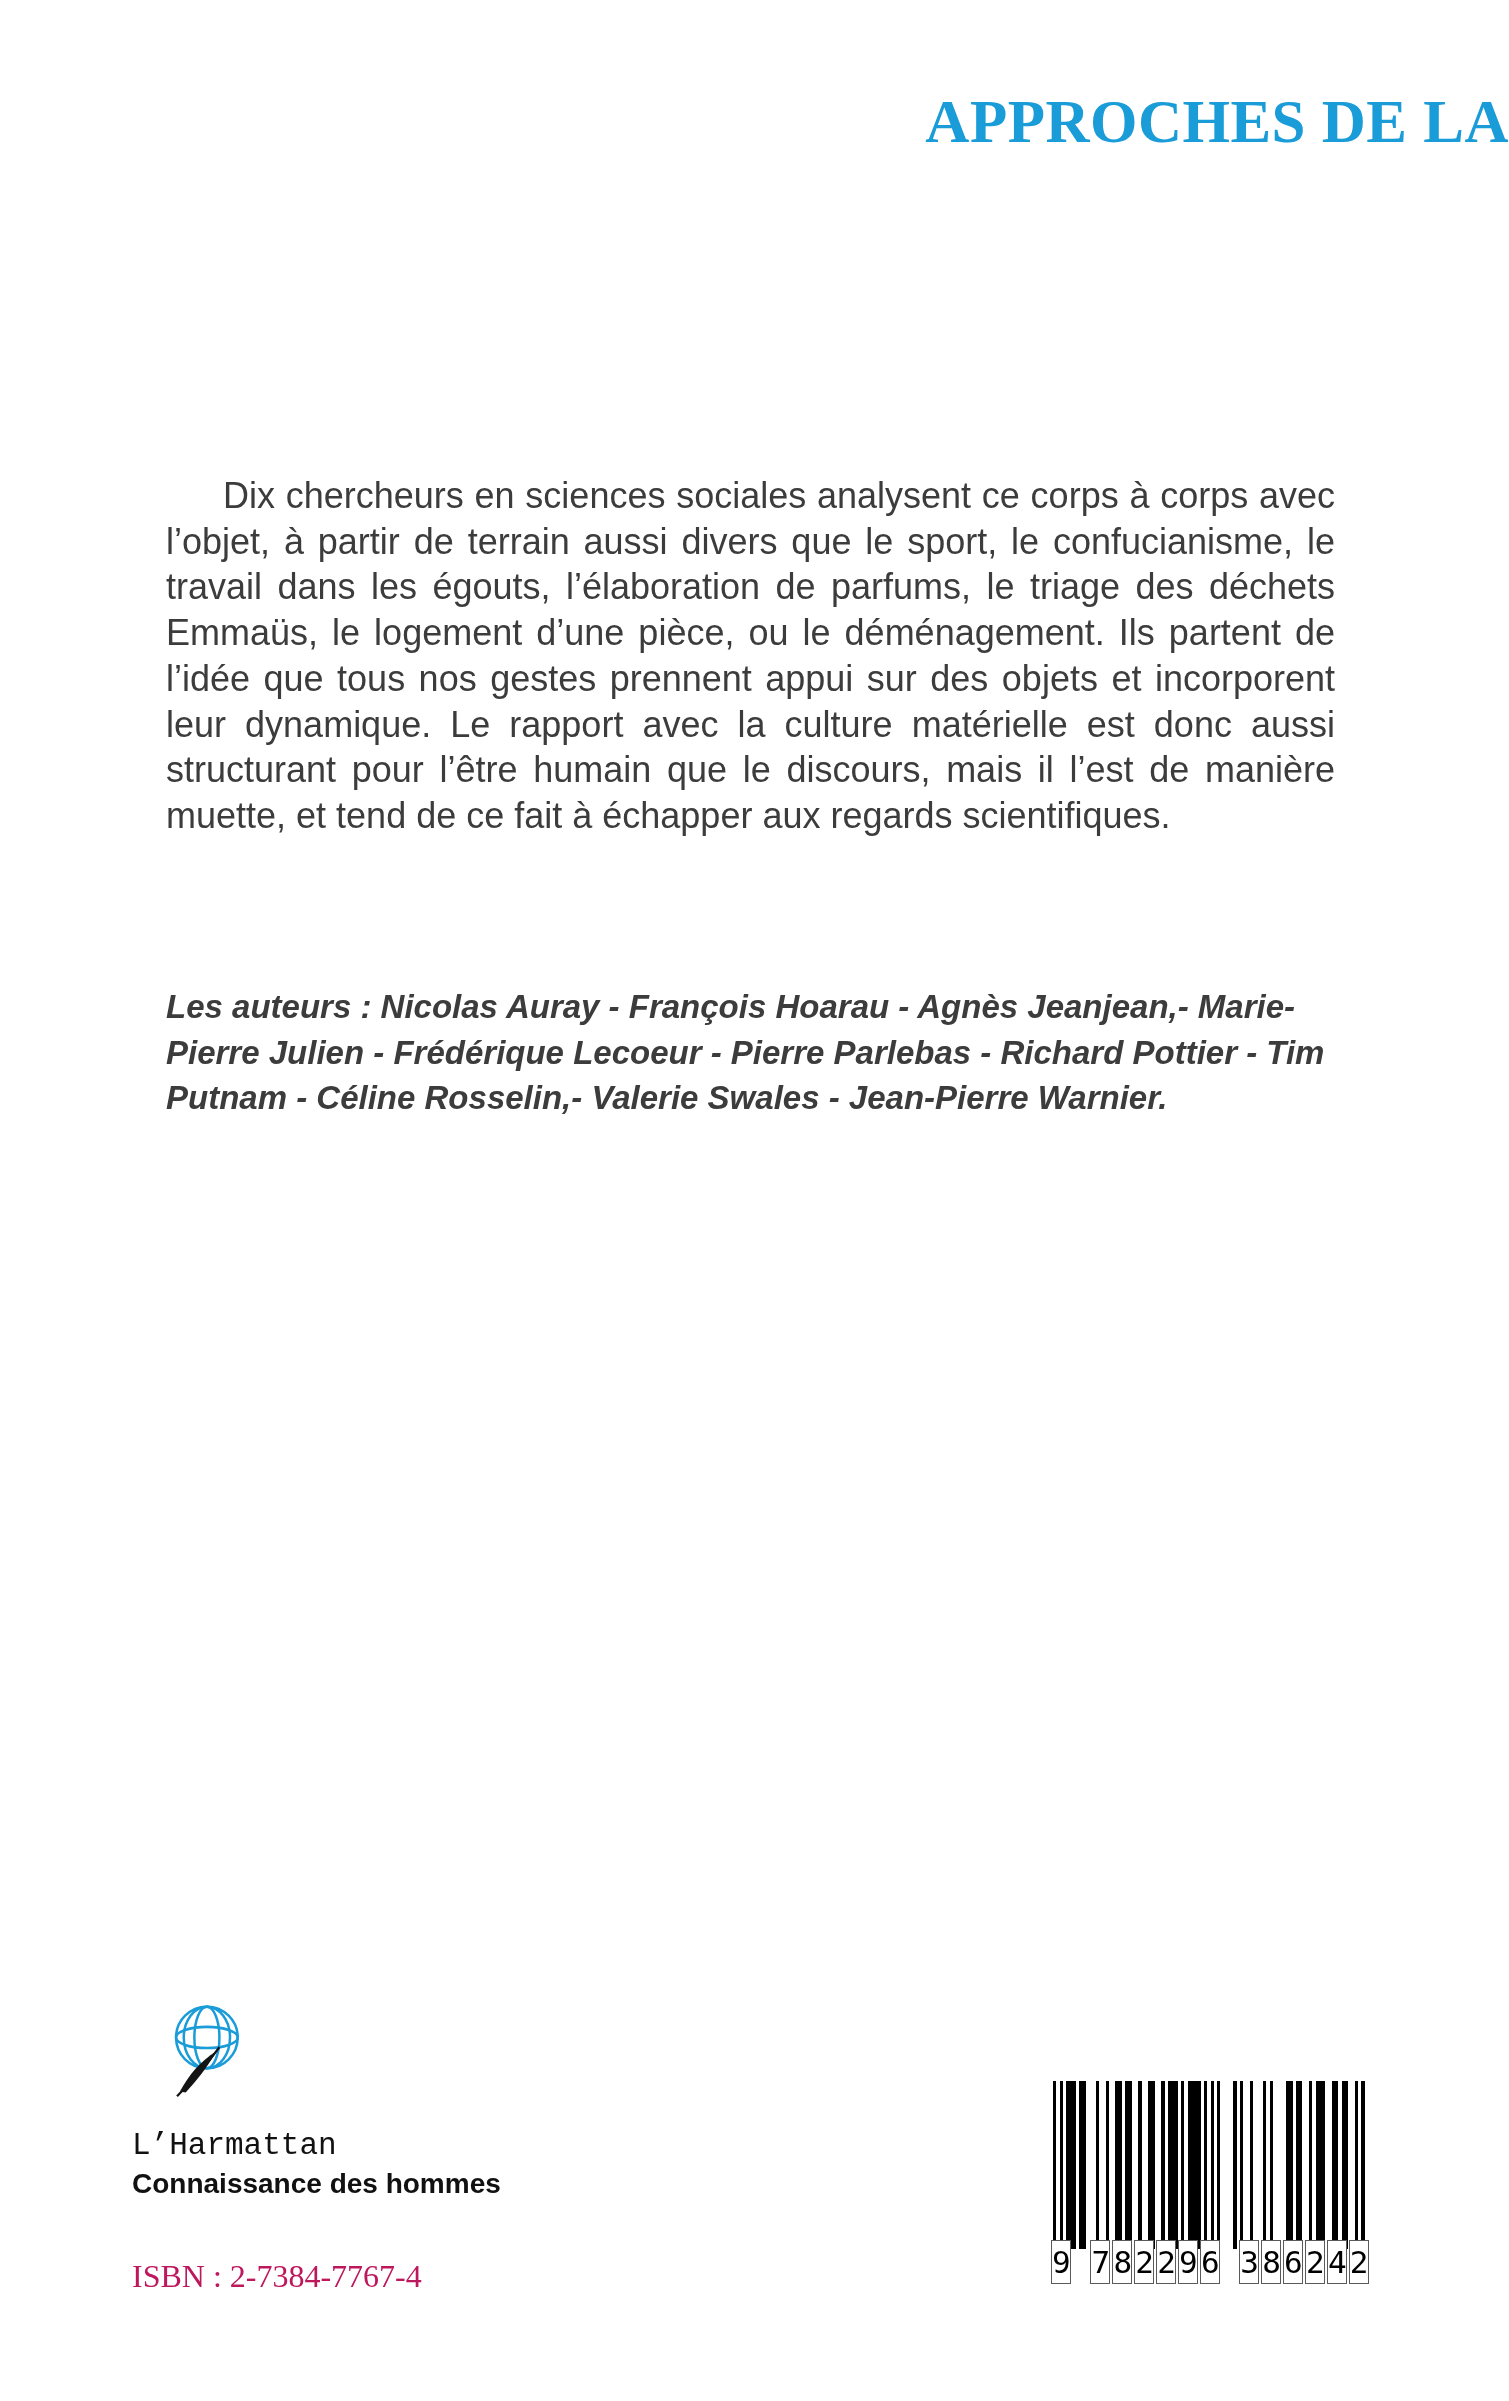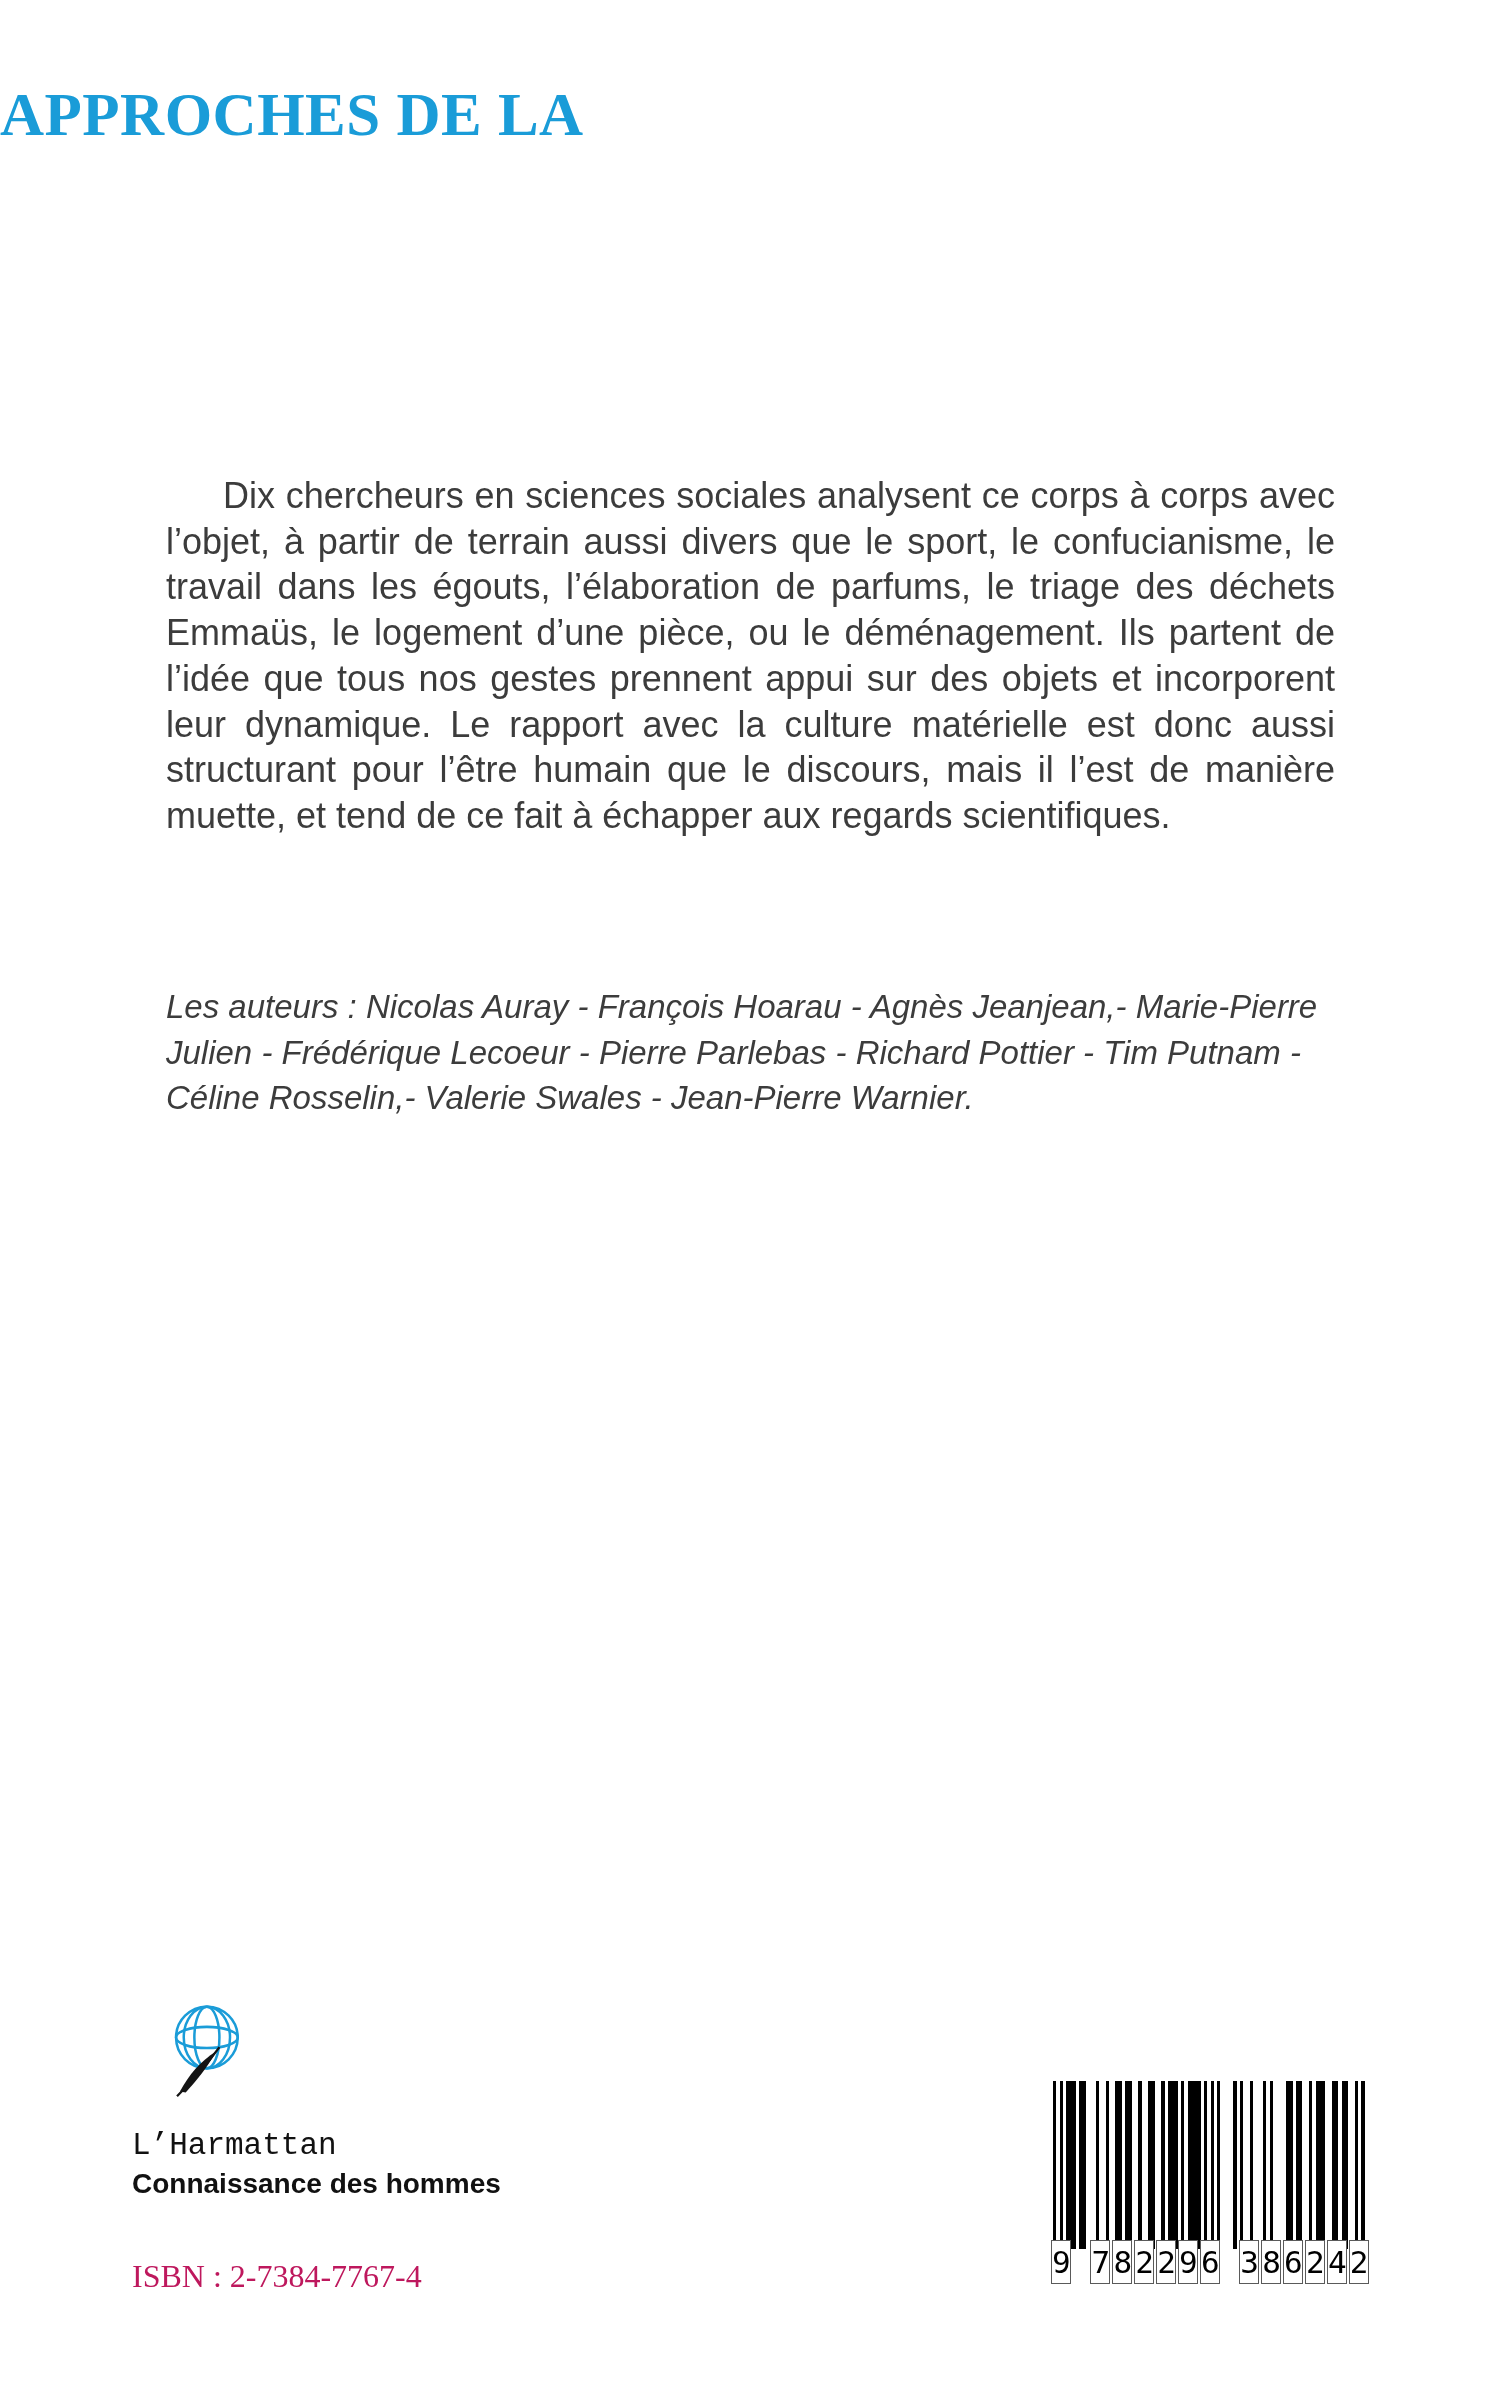--- a/index.html
+++ b/index.html
@@ -7,22 +7,22 @@
     width: 1509px; height: 2402px;
     position: relative;
     font-family: "Liberation Sans", sans-serif;
     color: #3c3c3c;
     overflow: hidden;
   }
   .cover { position: absolute; inset: 0; background: #fff; }
 
   
   .title-block {
-    position: absolute; top: 78px; left: 0; width: 100%;
-    text-align: left;
+    position: absolute; top: 85px; left: 0; width: 100%;
+    text-align: right;
   }
   .title {
     margin: 0;
     font-family: "Liberation Serif", serif;
     font-weight: 700;
     font-size: 61px;
     line-height: 1.22;
     letter-spacing: 0.5px;
     color: #1a9cd8;
   }
@@ -47,20 +47,21 @@
     color: #3c3c3c;
   }
   .authors {
     position: absolute;
     left: 166px; top: 984px; width: 1169px;
     margin: 0;
     font-style: italic;
     font-size: 33px;
     line-height: 1.38;
     color: #3c3c3c;
+    font-weight: bold;
   }
 
   
   .publisher-block { position: absolute; left: 132px; top: 1997px; width: 397px; }
   .logo-wrap { margin-left: 19px; height: 112px; }
   .pub-name {
     font-family: Liberation Mono, monospace;
     font-size: 31px;
     color: #111;
     margin-top: 19px;

